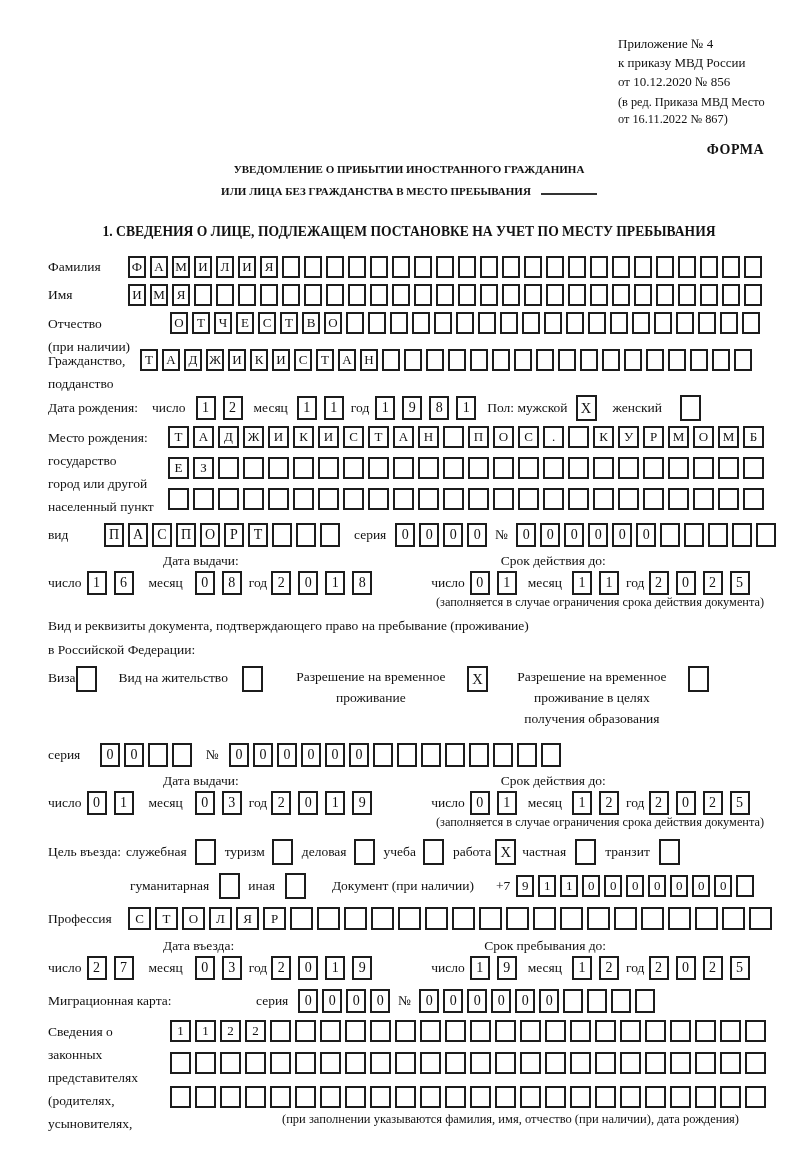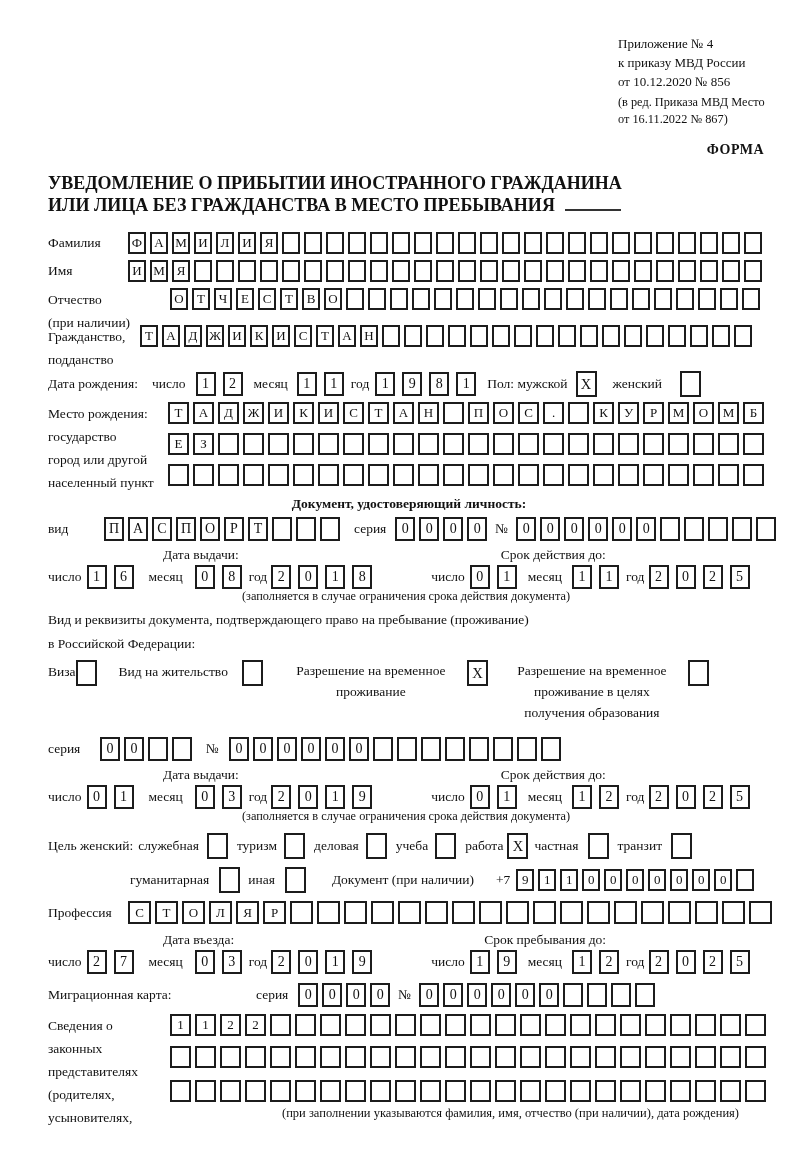--- a/index.html
+++ b/index.html
@@ -11,21 +11,21 @@
   }
   .page { padding: 34px 30px 0 48px; position: relative; width: 800px; height: 1163px; }
 
   
   .hdr { margin-left: 570px; line-height: 19px; font-size: 13px; white-space: nowrap; }
   .hdr-sub { font-size: 12.3px; line-height: 17px; }
   .hdr-sub.first { margin-top: 3px; }
   .forma { text-align: right; font-weight: bold; font-size: 14px; margin-top: 14px; padding-right: 6px; letter-spacing: .5px; }
 
   
-  .title { text-align: left; font-weight: bold; font-size: 18px; line-height: 22px; margin-top: 14px; }
+  .title { text-align: center; font-weight: bold; font-size: 11px; line-height: 22px; }
   .t-underline { display: inline-block; width: 56px; border-bottom: 2px solid #333; margin-left: 10px; height: 14px; }
   .sec-heading { font-weight: bold; font-size: 13.6px; margin-top: 22px; text-align: center; white-space: nowrap; }
 
   
   .row { display: flex; align-items: center; }
   .row.top { align-items: flex-start; }
   .lbl { white-space: nowrap; flex: none; }
   .lbl2 { line-height: 23px; flex: none; }
 
   
@@ -39,21 +39,21 @@
   .bxl .cbox { width: 23px; height: 23px; }
   .bxn .cbox { width: 20px; height: 24px; font-size: 14px; }
   .bxd .cbox { width: 20px; height: 24px; margin-right: 7px; font-size: 14px; }
 
   
   .chk {
     flex: none; width: 21px; height: 26px; border: 2px solid #1c1c1c; background: #fff;
     display: inline-flex; align-items: center; justify-content: center; font-size: 14.5px;
   }
 
-  .note { text-align: center; font-size: 12.3px; padding-right: 6px; }
+  .note { text-align: right; font-size: 12.3px; padding-right: 6px; }
   .opt-text { text-align: center; line-height: 21px; }
   .head-row { font-size: 13.5px; }
   .mb { margin-bottom: 9px; }
   .footnote { font-size: 12.5px; margin-left: 112px; }
 </style>
 </head>
 <body>
 
 <div class="page">
 
@@ -64,20 +64,21 @@
     <div class="hdr-sub first">(в ред. Приказа МВД Место</div>
     <div class="hdr-sub">от 16.11.2022 № 867)</div>
   </div>
   <div class="forma">ФОРМА</div>
 
   <div class="title">
     <div>УВЕДОМЛЕНИЕ О ПРИБЫТИИ ИНОСТРАННОГО ГРАЖДАНИНА</div>
     <div><span>ИЛИ ЛИЦА БЕЗ ГРАЖДАНСТВА В МЕСТО ПРЕБЫВАНИЯ</span><span class="t-underline"></span></div>
   </div>
 
+  <div class="sec-heading">1. СВЕДЕНИЯ О ЛИЦЕ, ПОДЛЕЖАЩЕМ ПОСТАНОВКЕ НА УЧЕТ ПО МЕСТУ ПРЕБЫВАНИЯ</div>
 
   <div class="row" style="margin-top:16px">
     <span class="lbl" style="width:80px">Фамилия</span>
     <span class="boxes">
         <span class="cbox">Ф</span>
         <span class="cbox">А</span>
         <span class="cbox">М</span>
         <span class="cbox">И</span>
         <span class="cbox">Л</span>
         <span class="cbox">И</span>
@@ -322,21 +323,20 @@
           <span class="cbox"></span>
           <span class="cbox"></span>
           <span class="cbox"></span>
           <span class="cbox"></span>
           <span class="cbox"></span>
           <span class="cbox"></span>
         </div>
     </span>
   </div>
 
-  <div style="text-align:center;font-weight:bold;margin-top:2px">Документ, удостоверяющий личность:</div>
 
   <div class="row" style="margin-top:5px">
     <span class="lbl" style="width:56px">вид</span>
     <span class="boxes bxn">
         <span class="cbox">П</span>
         <span class="cbox">А</span>
         <span class="cbox">С</span>
         <span class="cbox">П</span>
         <span class="cbox">О</span>
         <span class="cbox">Р</span>
@@ -487,21 +487,21 @@
     <span class="boxes bxd" style="margin-left:4px">
         <span class="cbox">2</span>
         <span class="cbox">0</span>
         <span class="cbox">2</span>
         <span class="cbox">5</span>
       </span>
   </div>
   <div class="note">(заполняется в случае ограничения срока действия документа)</div>
 
   <div class="row" style="margin-top:9px">
-    <span class="lbl">Цель женский:</span>
+    <span class="lbl">Цель въезда:</span>
     <span class="lbl" style="margin-left:5px">служебная</span>
     <span class="chk" style="margin-left:8px"></span>
     <span class="lbl" style="margin-left:9px">туризм</span>
     <span class="chk" style="margin-left:7px"></span>
     <span class="lbl" style="margin-left:9px">деловая</span>
     <span class="chk" style="margin-left:7px"></span>
     <span class="lbl" style="margin-left:9px">учеба</span>
     <span class="chk" style="margin-left:7px"></span>
     <span class="lbl" style="margin-left:9px">работа</span>
     <span class="chk" style="margin-left:4px">X</span>

